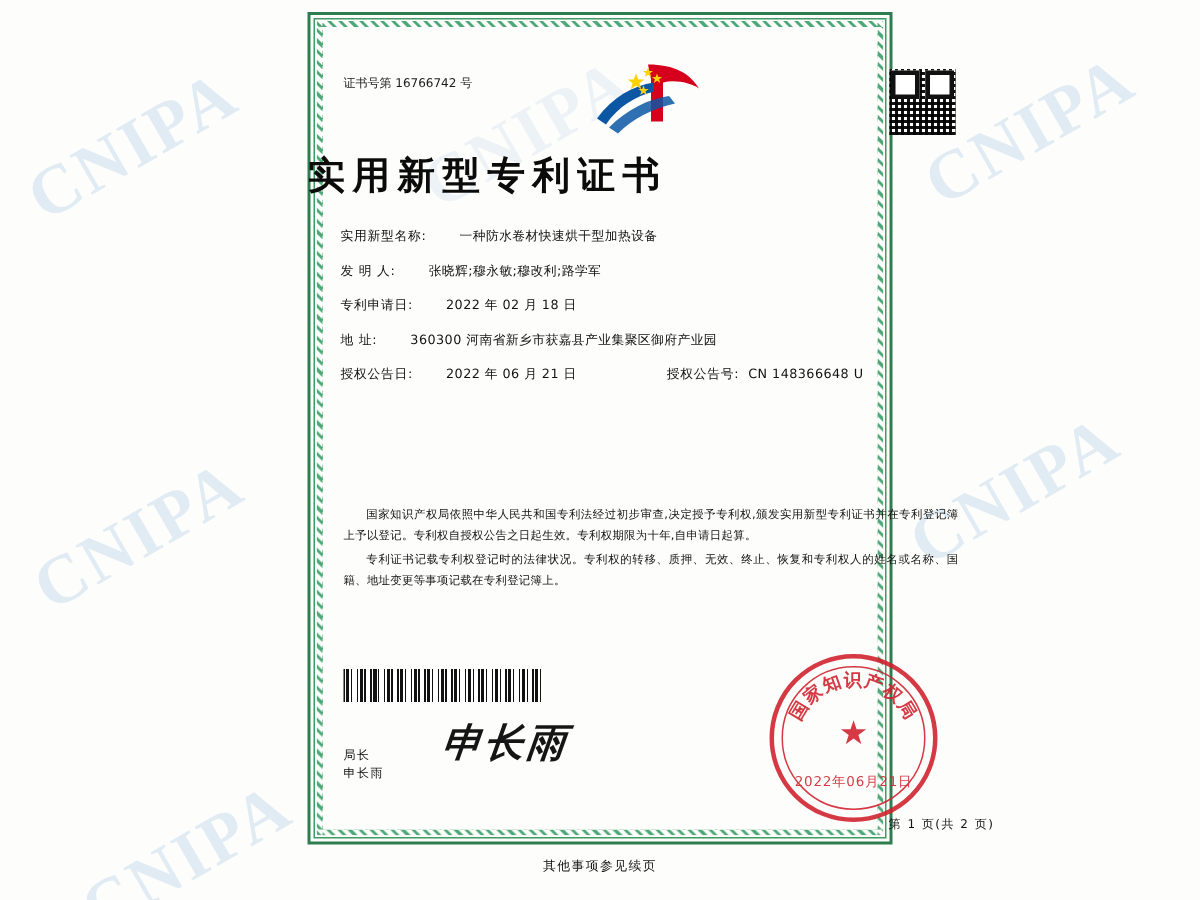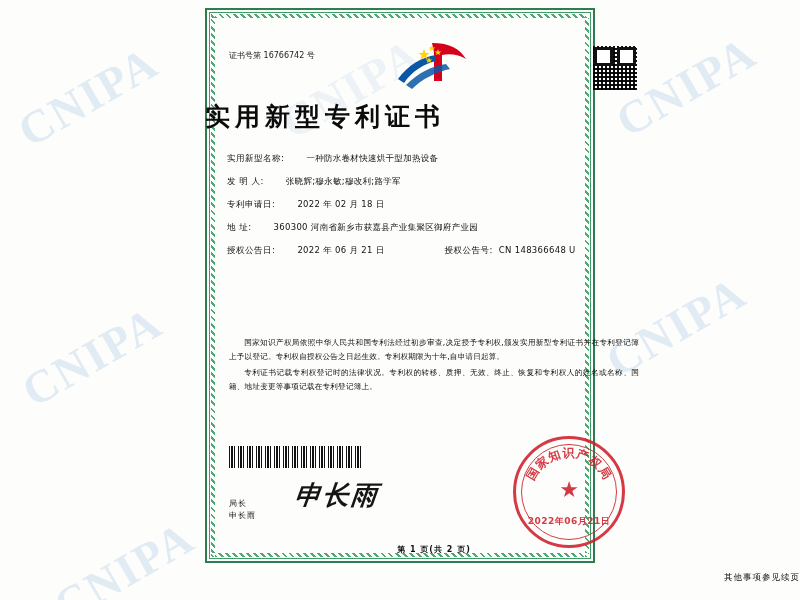--- a/index.html
+++ b/index.html
@@ -261,43 +261,42 @@
     fill: #cf1f2b;
     letter-spacing: 1px;
   }
   .seal-date {
     position: absolute;
     left: 0;
     right: 0;
     bottom: 17px;
     text-align: center;
     font-size: 9px;
-    font-weight: bold;
+    font-weight: normal;
     color: #cf1f2b;
     letter-spacing: 0.5px;
   }
 
   .page-no {
     position: absolute;
     left: 0;
     right: 0;
     bottom: 8px;
-    text-align: center;
+    text-align: right;
     font-size: 8px;
     color: #111;
     letter-spacing: 1px;
-    font-weight: bold;
   }
 
   .footer-note {
     position: absolute;
     left: 0;
     right: 0;
     top: 572px;
-    text-align: right;
+    text-align: center;
     font-size: 8.5px;
     color: #111;
     letter-spacing: 1px;
   }
 </style>
 </head>
 <body>
 
 <div id="certificate">
 

